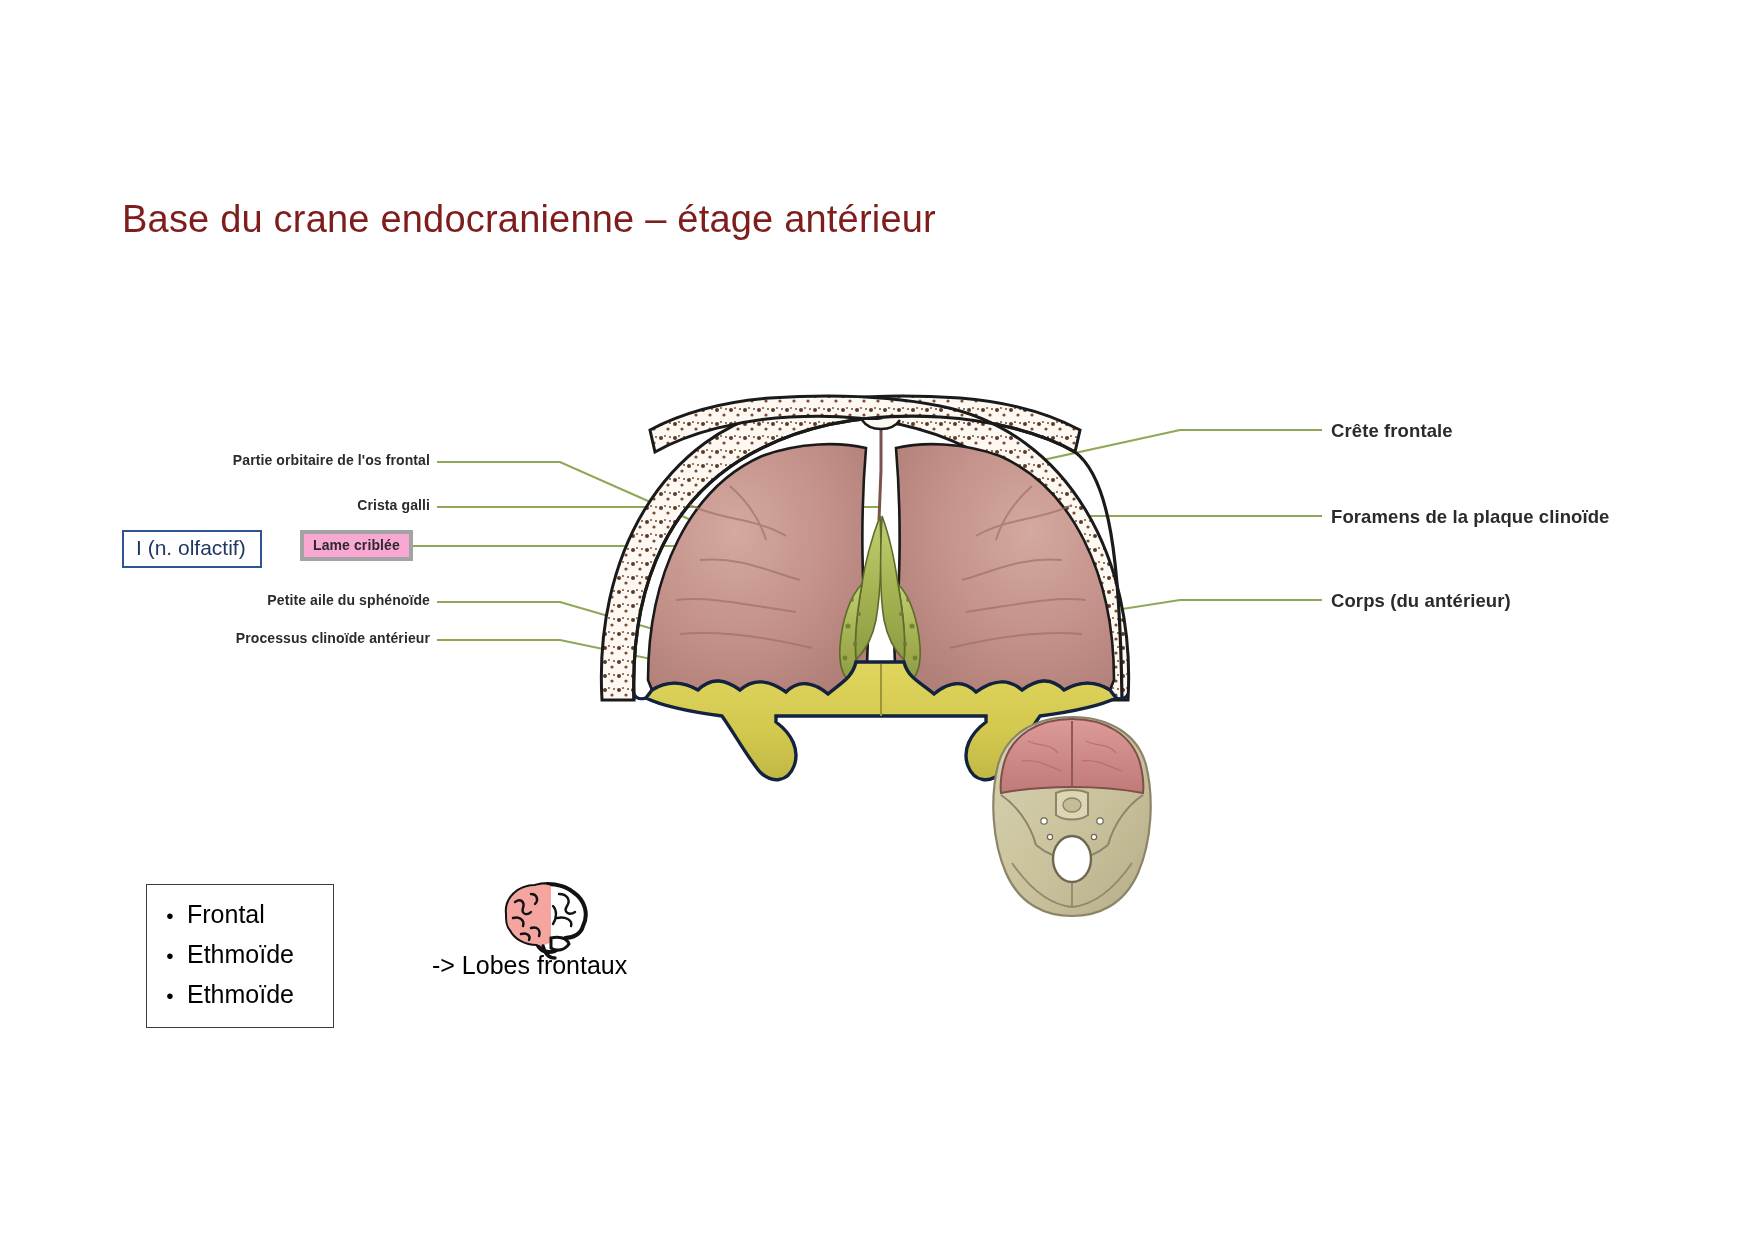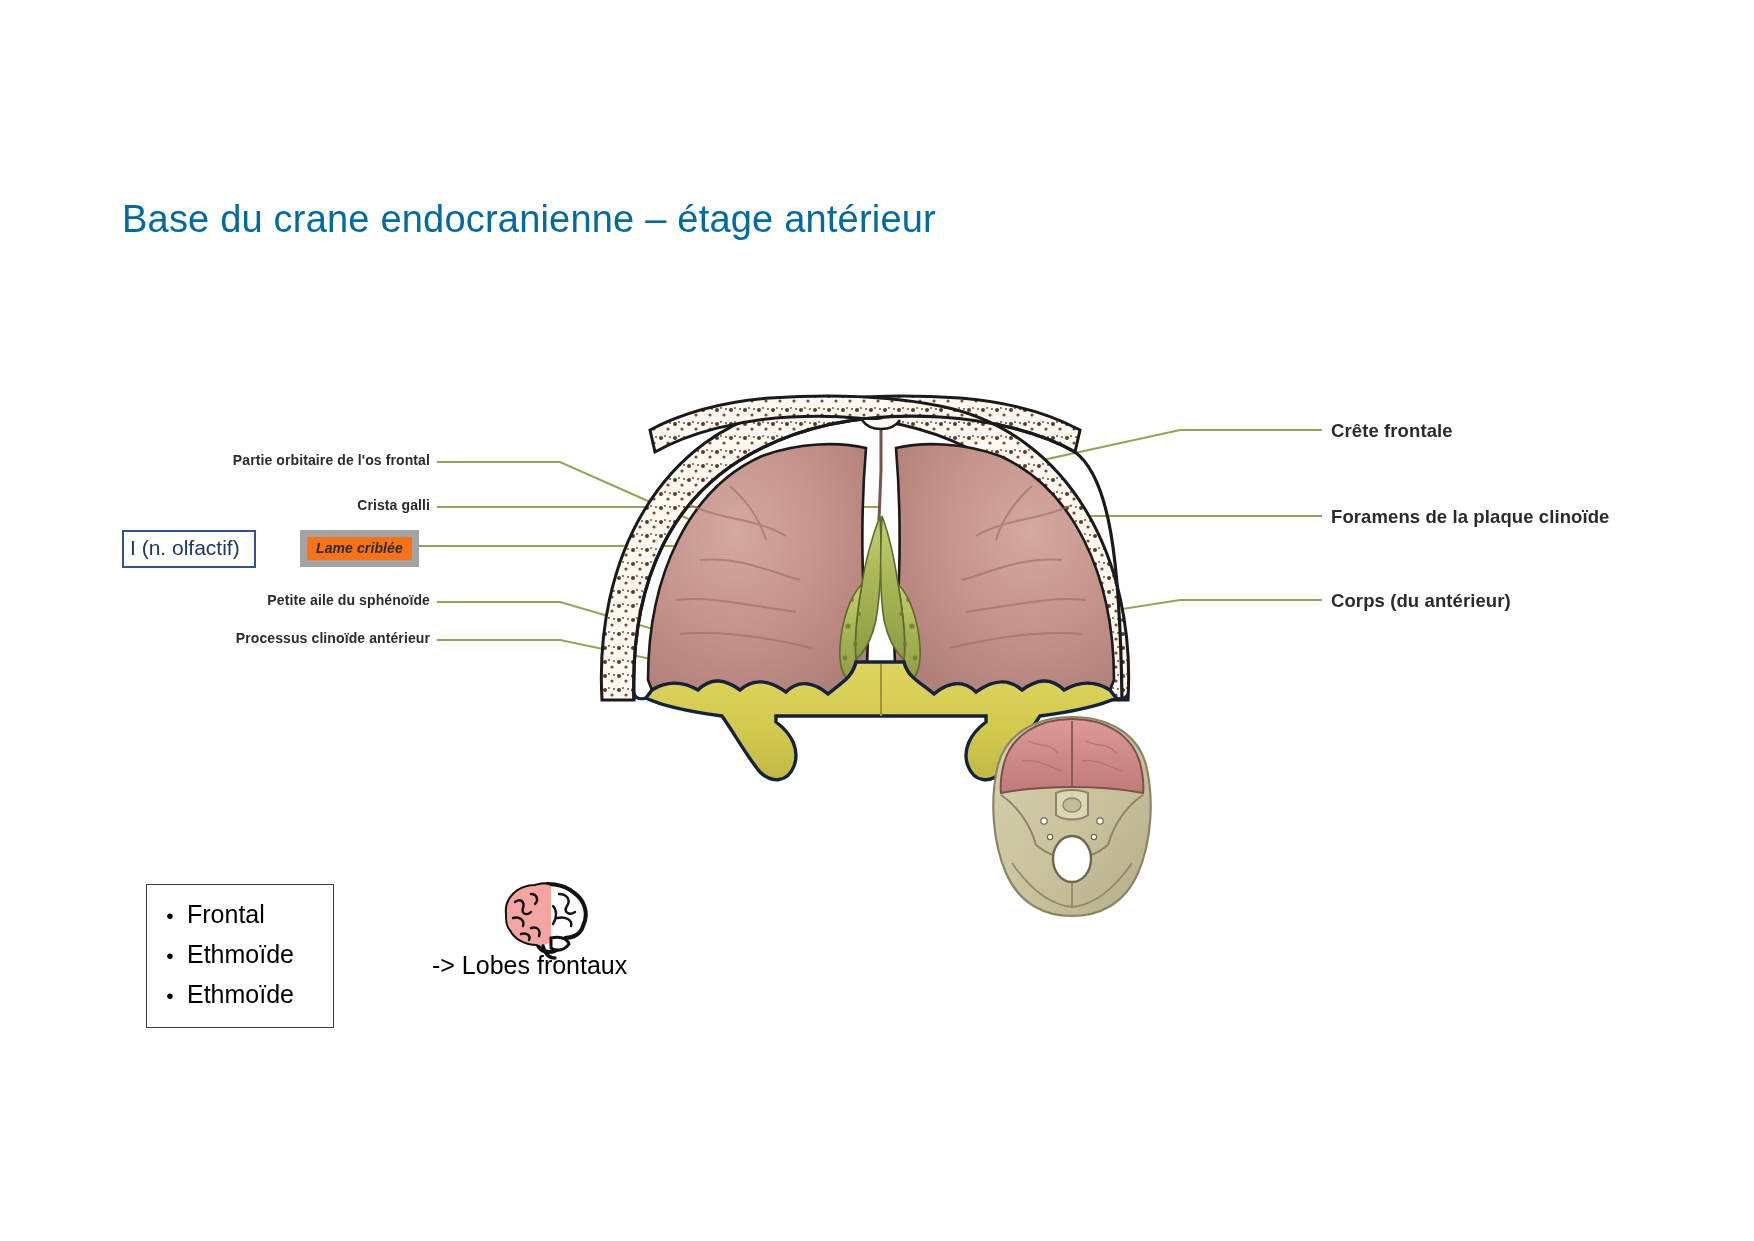--- a/index.html
+++ b/index.html
@@ -18,21 +18,21 @@
   }
 
   
   #slide-title {
     position: absolute;
     left: 122px;
     top: 198px;
     font-size: 38px;
     font-weight: 400;
     letter-spacing: 0.2px;
-    color: #0369a1;
+    color: #7f1d1d;
     white-space: nowrap;
   }
 
   
   #anatomy-figure {
     position: absolute;
     left: 0;
     top: 0;
     width: 1754px;
     height: 1241px;
@@ -66,33 +66,32 @@
   #label-lame-criblee     { left: 300px;  top: 536px; }
   #label-petite-aile      { left: 158px;  top: 592px; width: 272px; }
   #label-processus        { left: 158px;  top: 630px; width: 272px; }
 
   #label-crete-frontale   { left: 1331px; top: 420px; }
   #label-foramens         { left: 1331px; top: 506px; }
   #label-corps-sphenoide  { left: 1331px; top: 590px; }
 
   
   #label-lame-criblee {
-    border: 7px solid #a3a3a3;
+    border: 4px solid #a3a3a3;
     padding: 3px 9px 4px 9px;
-    background: #f97316;
+    background: #f9a8d4;
     top: 530px;
-    font-style: italic;
   }
 
   
   #box-nerf-olfactif {
     position: absolute;
     left: 122px;
     top: 530px;
-    padding: 4px 14px 6px 6px;
+    padding: 4px 14px 6px 12px;
     border: 2px solid #2f5496;
     background: #ffffff;
     font-family: "Liberation Sans", sans-serif;
     font-size: 21px;
     font-weight: 400;
     color: #1f3864;
     white-space: nowrap;
   }
 
   

